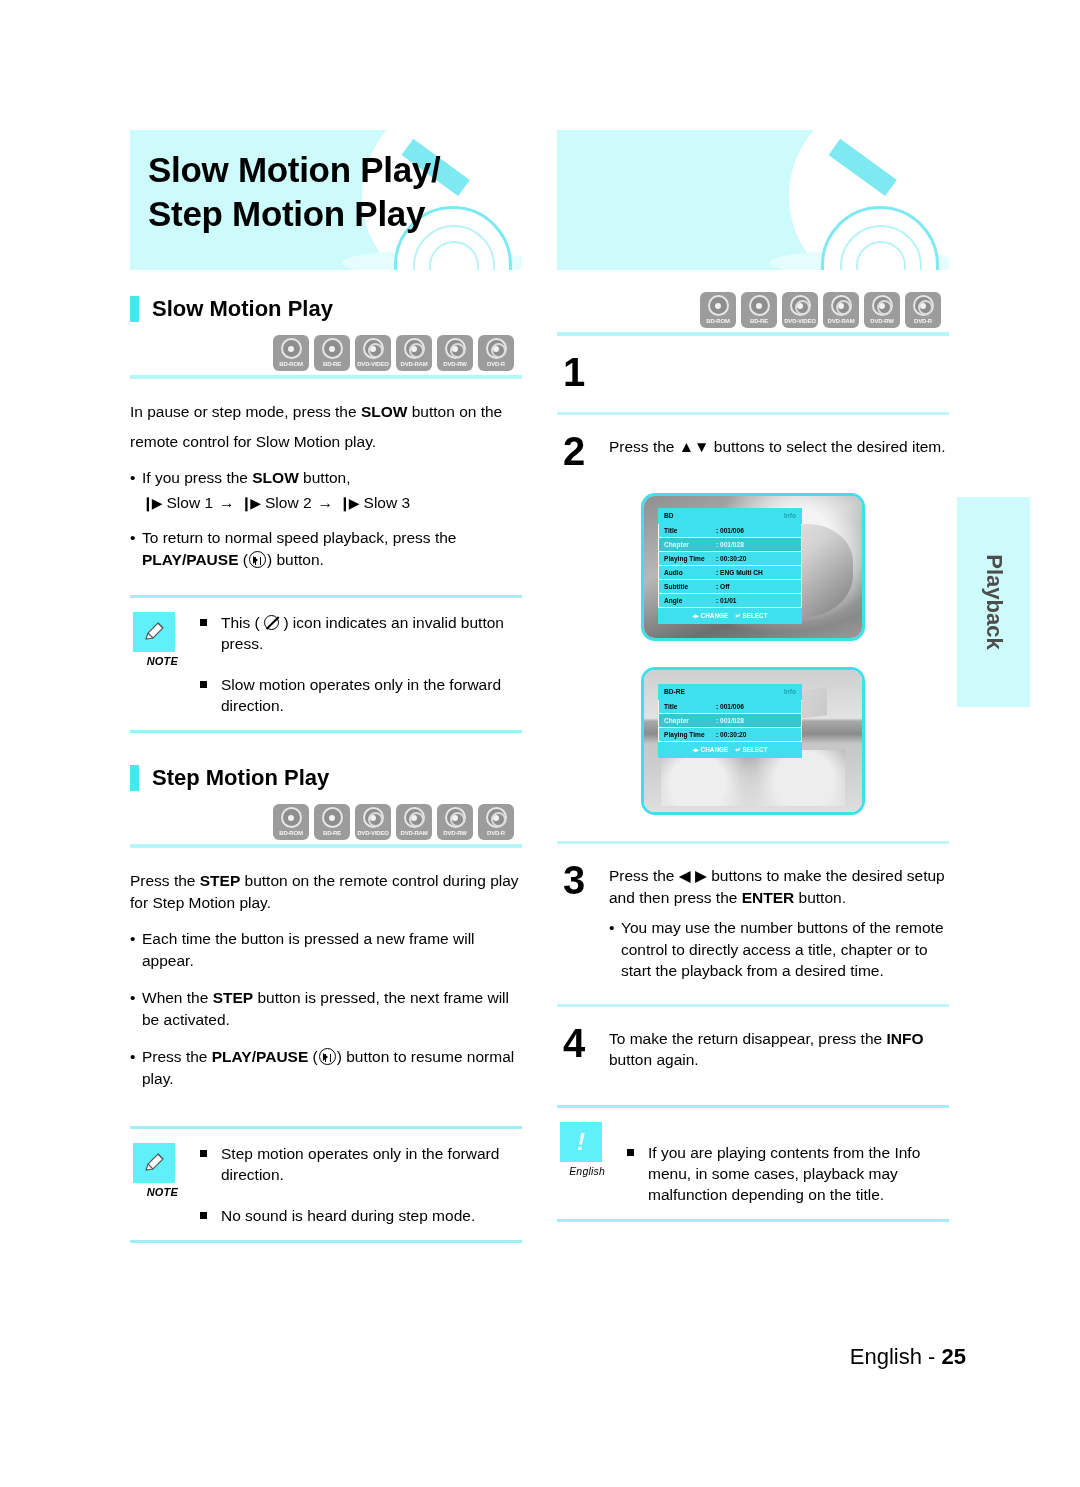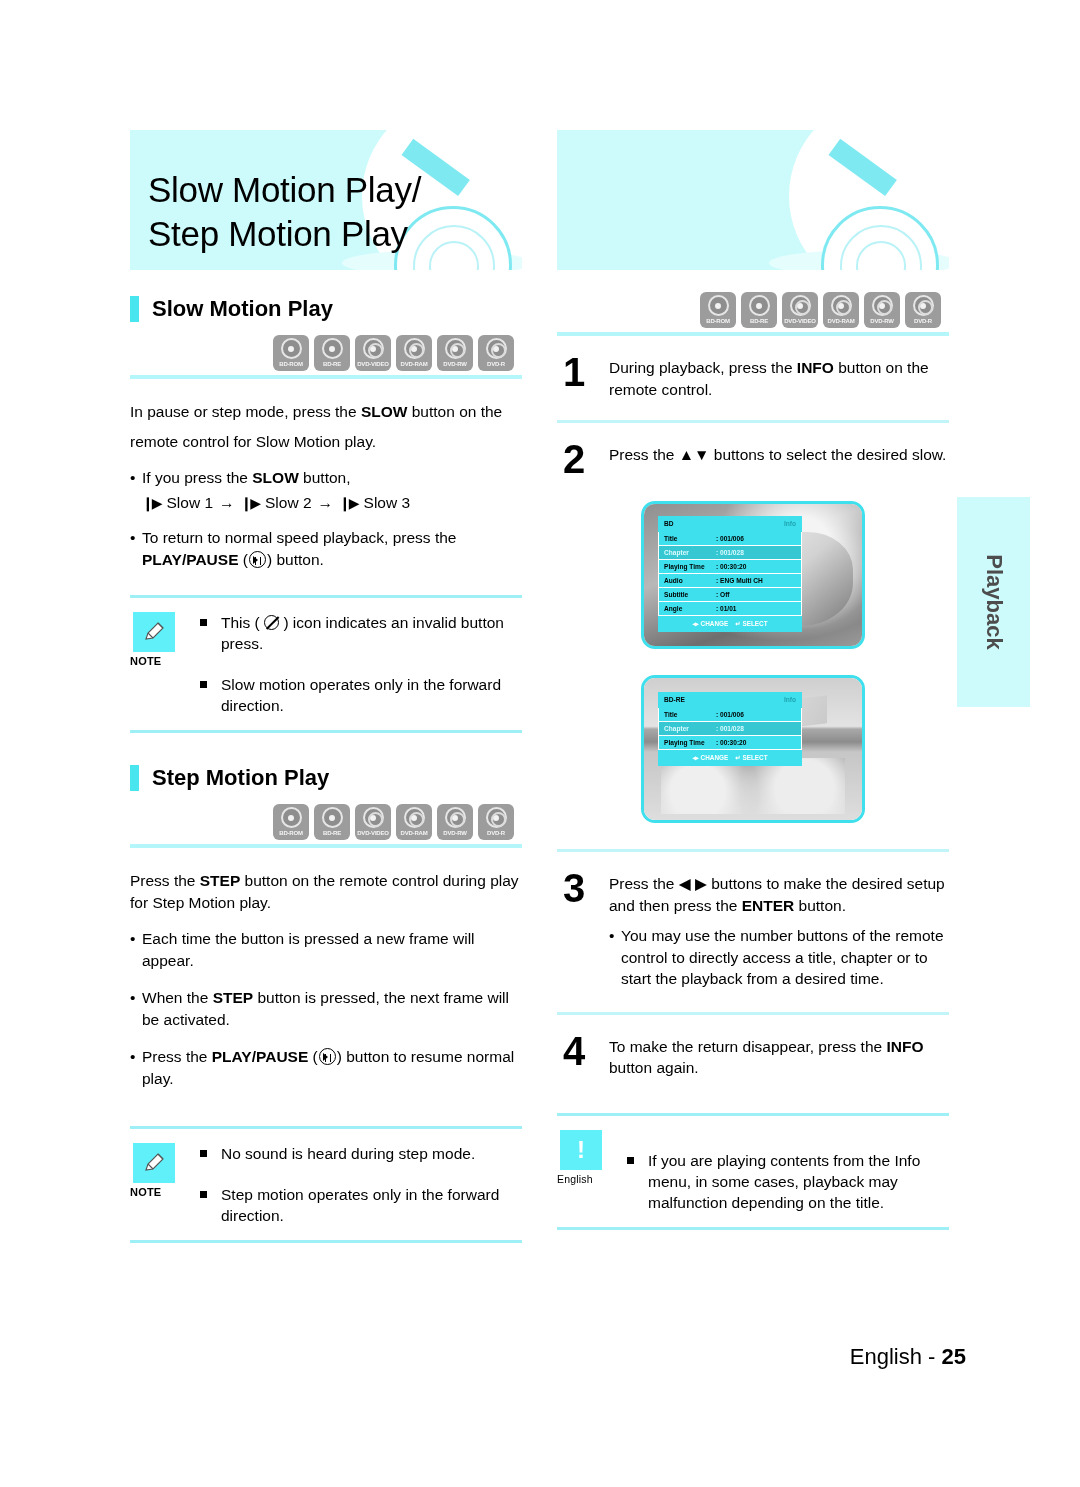--- a/index.html
+++ b/index.html
@@ -58,25 +58,24 @@
   .banner .disc-shadow {
     position:absolute; right:-10px; bottom:-6px;
     width:190px; height:26px; border-radius:50%;
     background:#e6fdfd;
   }
   .banner-title {
     position:relative;
     z-index:3;
     padding:18px 0 0 18px;
     font-size:35px;
-    font-weight:normal;
+    font-weight:bold;
     line-height:44px;
     letter-spacing:-0.3px;
     white-space:pre-line;
-    margin-top:20px;
   }
 
   
   .sec-head {
     display:flex; align-items:center;
     margin-top:26px;
     font-size:22px; font-weight:bold;
   }
   .sec-head .bar {
     width:9px; height:26px; background:#4ae6f0;
@@ -162,21 +161,21 @@
     content:""; position:absolute; left:-1px; top:5.5px;
     width:17px; height:1.6px; background:#000;
     transform:rotate(-45deg);
   }
 
   
   .notebox { margin-top:24px; }
   .notebox .top-rule { height:3px; background:#9eeff6; }
   .notebox .bot-rule { height:3px; background:#9eeff6; margin-top:14px; }
   .notebox .inner { display:flex; padding-top:14px; }
-  .note-badge { width:48px; flex:0 0 48px; margin-right:14px; text-align:left; }
+  .note-badge { width:48px; flex:0 0 48px; margin-right:14px; text-align:right;font-style:italic; }
   .note-badge .sq {
     width:42px; height:40px; background:#5ff0fa;
     display:flex; align-items:center; justify-content:center;
     margin:0 auto;
   }
   .note-badge .lbl { font-size:11px; font-weight:bold; margin-top:3px; letter-spacing:0.2px; }
   .note-badge .lbl.small { font-size:10.5px; font-weight:normal; }
   .note-items { flex:1; }
   .note-item { display:flex; font-size:15.5px; line-height:21px; margin-bottom:12px; }
   .note-item:last-child { margin-bottom:0;margin-top:20px; }
@@ -487,25 +486,25 @@
               <path d="M4 19 L6 13 L16 3 L21 8 L11 18 Z" fill="#ffffff" stroke="#555" stroke-width="1.1"></path>
               <path d="M16 3 L21 8" stroke="#555" stroke-width="1.1" fill="none"></path>
               <path d="M6 13 L11 18" stroke="#555" stroke-width="1.1" fill="none"></path>
             </svg>
           </div>
           <div class="lbl">NOTE</div>
         </div>
         <div class="note-items">
           <div class="note-item">
             <div class="sqbul"></div>
-            <div>No sound is heard during step mode.</div>
+            <div>Step motion operates only in the forward direction.</div>
           </div>
           <div class="note-item">
             <div class="sqbul"></div>
-            <div>Step motion operates only in the forward direction.</div>
+            <div>No sound is heard during step mode.</div>
           </div>
         </div>
       </div>
       <div class="bot-rule"></div>
     </div>
 
   </div>
 
   <div class="col col-right">
 
@@ -551,27 +550,26 @@
         <div class="glyph">
             <div class="hub"></div>
           </div>
         <div class="cap">DVD-R</div>
       </div>
     </div>
     <div class="rule-cyan"></div>
 
     <div class="step">
       <div class="num">1</div>
-      <div class="stxt"><span>During playback, press the </span><b>INFO</b><span> button on the remote control.</span></div>
     </div>
     <div class="rule-cyan-thin"></div>
 
     <div class="step">
       <div class="num">2</div>
-      <div class="stxt"><span>Press the </span><b>▲▼</b><span> buttons to select the desired slow.</span></div>
+      <div class="stxt"><span>Press the </span><b>▲▼</b><span> buttons to select the desired item.</span></div>
     </div>
 
     <div class="tvshots">
 
       <div class="tv">
         <div class="photo photo-seal"></div>
         <div class="osd">
           <div class="hdr">
             <span>BD</span>
             <span class="r">Info</span>

